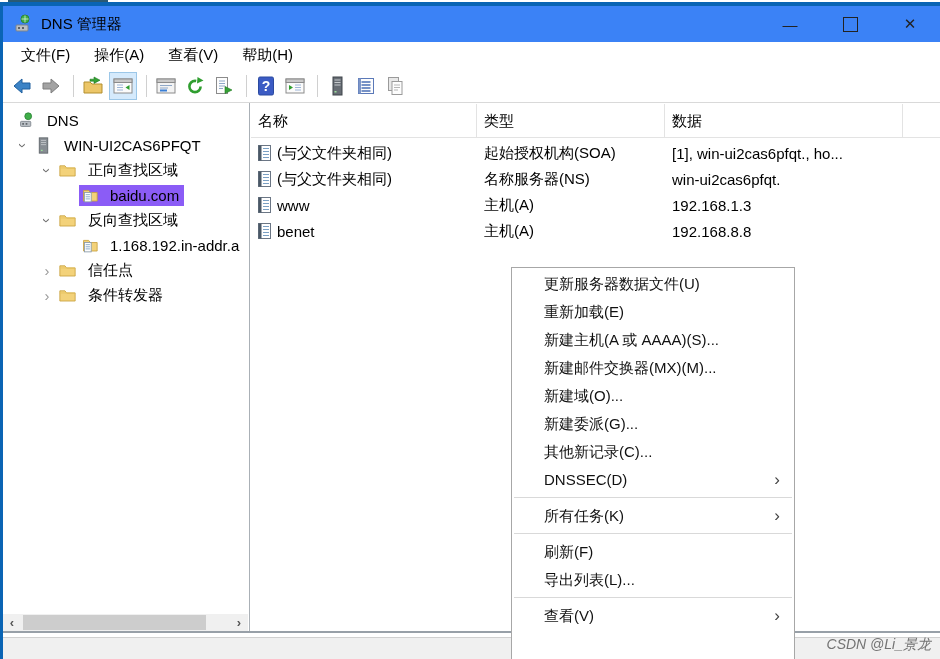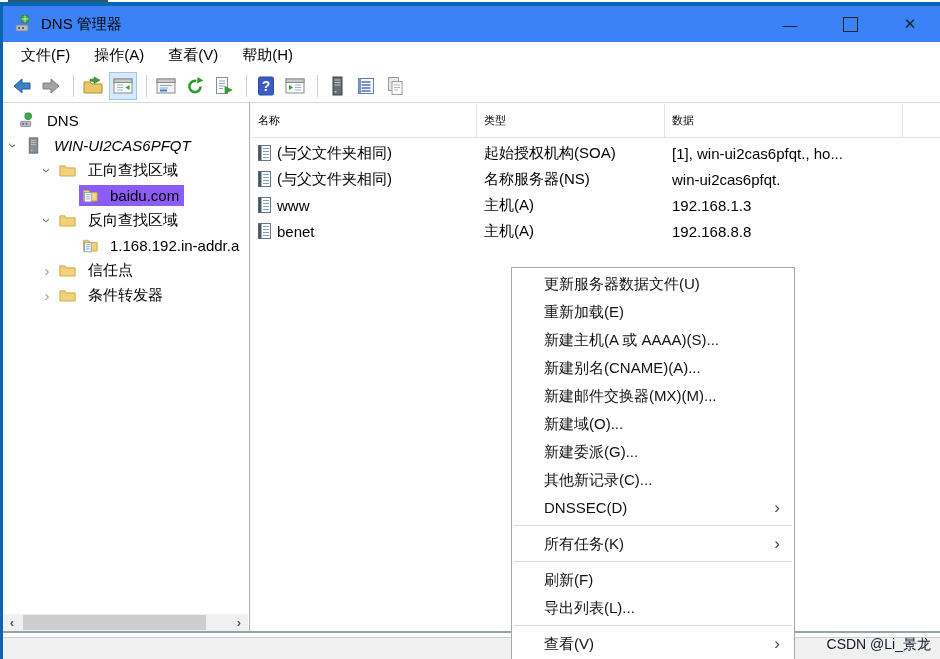--- a/index.html
+++ b/index.html
@@ -35,32 +35,32 @@
   .chev.collapsed{color:#9a9a9a;}
   .node-content{display:flex;align-items:center;padding:2px 5px 2px 2px;gap:6px;}
   .node-content.selected{background:#8b5cf6;}
   .tree-icon{width:17px;height:17px;margin-right:6px;flex:0 0 17px;}
   
   .tree-hscroll{position:absolute;left:0;bottom:0;width:245px;height:17px;background:#f0f0f0;display:flex;align-items:center;}
   .hscroll-arrow{width:18px;height:17px;display:flex;align-items:center;justify-content:center;color:#555;font-size:13px;font-weight:bold;}
   .hscroll-thumb{height:15px;width:183px;background:#cdcdcd;margin-left:2px;}
   .hscroll-spacer{flex:1;}
   
-  .list-header{position:absolute;left:0;top:1px;right:0;height:33px;display:flex;border-bottom:1px solid #e3e3e3;font-size:11px;}
+  .list-header{position:absolute;left:0;top:1px;right:0;height:33px;display:flex;border-bottom:1px solid #e3e3e3;font-size:15px;}
   .hcell{line-height:33px;padding-left:7px;border-right:1px solid #e3e3e3;box-sizing:border-box;}
   .hc1{width:226px;} .hc2{width:188px;} .hc3{width:238px;} .hc4{flex:1;border-right:none;}
   .list-rows{position:absolute;left:0;top:37px;right:0;}
   .list-row{height:26px;display:flex;align-items:center;font-size:15px;white-space:nowrap;}
   .rc1{width:226px;display:flex;align-items:center;padding-left:7px;box-sizing:border-box;}
   .rc2{width:188px;padding-left:7px;box-sizing:border-box;}
   .rc3{flex:1;padding-left:7px;box-sizing:border-box;}
   .rec-icon{width:13px;height:16px;margin-right:6px;}
   
   .statusbar{position:absolute;left:3px;top:637px;right:0;height:22px;background:#f0f0f0;border-top:1px solid #d0d0d0;}
-  .watermark{position:absolute;right:9px;top:636px;font-size:14px;color:#0f172a;z-index:30;}
+  .watermark{position:absolute;right:9px;top:636px;font-size:14px;color:#737373;z-index:30;font-style:italic;}
   
   .context-menu{position:absolute;left:511px;top:267px;width:284px;height:392px;background:#fff;
      border:1px solid #a7a7a7;border-bottom:none;box-sizing:border-box;z-index:40;padding-top:2px;overflow:hidden;}
   .menu-item{position:relative;height:28px;line-height:28px;padding-left:32px;font-size:15px;color:#111;white-space:nowrap;}
   .menu-arrow{position:absolute;right:14px;top:0;font-size:17px;color:#444;}
   .menu-sep{border-top:1px solid #d9d9d9;margin:3px 2px 4px 2px;height:0;}
 </style>
 </head>
 <body>
 
@@ -190,21 +190,21 @@
           <svg class="tree-icon" viewBox="0 0 20 20">
             <rect x="3" y="11" width="12" height="6" rx="1" fill="#b9bec4" stroke="#7d848b"></rect>
             <rect x="5" y="13" width="2" height="2" fill="#5c6268"></rect>
               <rect x="9" y="13" width="2" height="2" fill="#5c6268"></rect>
             <circle cx="12" cy="5" r="4" fill="#3fae49" stroke="#2e8537"></circle>
           </svg>
           <span>DNS</span>
         </div>
       </div>
 
-      <div class="tree-row" style="font-style:italic;">
+      <div class="tree-row" style="padding-left:10px;">
         <span class="chev expanded">›</span>
         <div class="node-content">
           <svg class="tree-icon" viewBox="0 0 20 20">
             <rect x="5" y="1" width="10" height="18" fill="#878d93" stroke="#5c6268"></rect>
             <path d="M7 4 h6 M7 6.5 h6 M7 9 h6" stroke="#c6cacd" stroke-width="1"></path>
             <rect x="7" y="15" width="2" height="1.5" fill="#9be09b"></rect>
           </svg>
           <span>WIN-UI2CAS6PFQT</span>
         </div>
       </div>
@@ -349,21 +349,20 @@
     </div>
   </div>
 
   <div class="statusbar"></div>
   <div class="watermark">CSDN @Li_景龙</div>
 
   <div class="context-menu">
     <div class="menu-item">更新服务器数据文件(U)</div>
     <div class="menu-item">重新加载(E)</div>
     <div class="menu-item">新建主机(A 或 AAAA)(S)...</div>
-    <div class="menu-item">新建别名(CNAME)(A)...</div>
     <div class="menu-item">新建邮件交换器(MX)(M)...</div>
     <div class="menu-item">新建域(O)...</div>
     <div class="menu-item">新建委派(G)...</div>
     <div class="menu-item">其他新记录(C)...</div>
     <div class="menu-item">
       <span>DNSSEC(D)</span>
       <span class="menu-arrow">›</span>
     </div>
     <div class="menu-sep"></div>
     <div class="menu-item">

